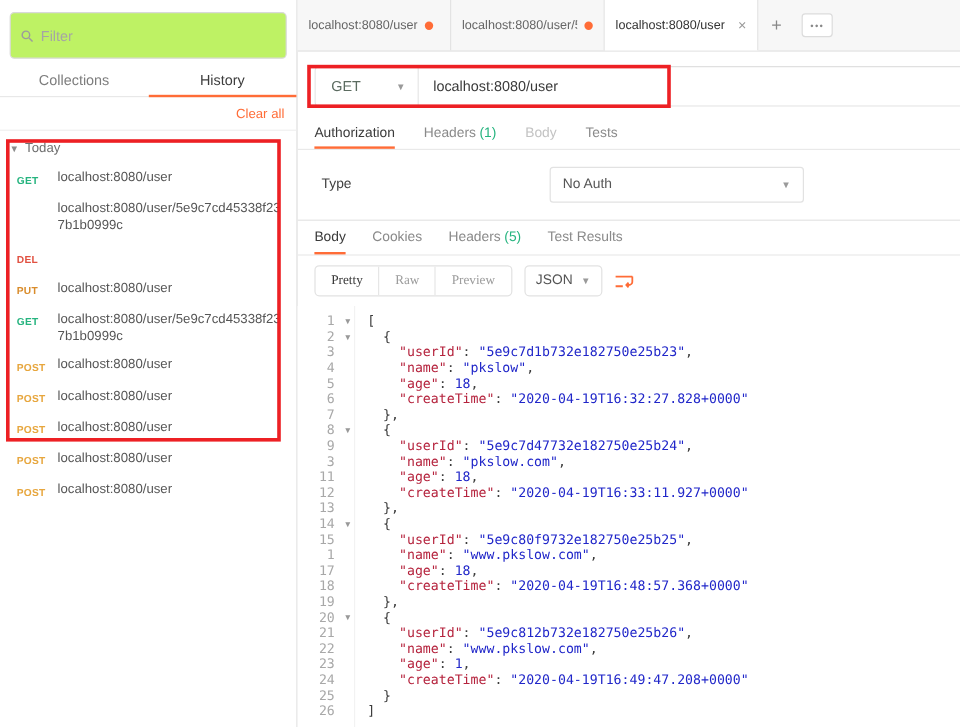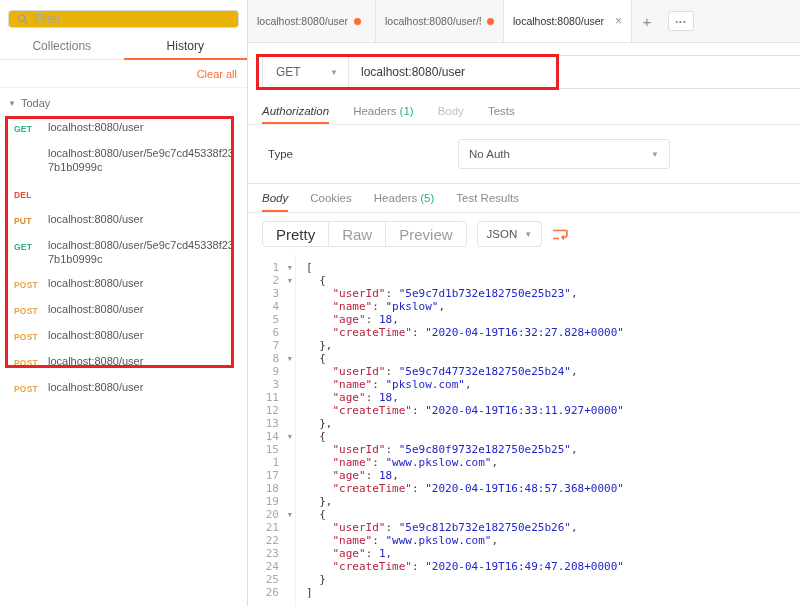--- a/index.html
+++ b/index.html
@@ -7,21 +7,21 @@
     --annotation:#ed2024;
     --json-key:#b5233d;
     --json-val:#2026c9;
   }
   *{box-sizing:border-box;margin:0;padding:0;}
   body{font-family:"Liberation Sans",sans-serif;background:#fff;}
   .app{width:800px;height:606px;display:flex;position:relative;overflow:hidden;background:#fff;color:#333;}
 
   
   .sidebar{width:248px;border-right:1px solid #dedede;position:relative;flex-shrink:0;background:#fff;}
-  .filter-box{margin:10px 8px 2px;height:18px;border:1px solid #d9d9d9;border-radius:4px;display:flex;align-items:center;gap:6px;padding:0 8px;background:#eab308;}
+  .filter-box{margin:10px 8px 2px;height:39px;border:1px solid #d9d9d9;border-radius:4px;display:flex;align-items:center;gap:6px;padding:0 8px;background:#bef264;}
   .filter-box input{border:none;outline:none;width:100%;font-size:12px;color:#555;font-family:inherit;background:transparent;}
   .filter-box input::placeholder{color:#a5a5a5;}
   .side-tabs{display:flex;height:28px;border-bottom:1px solid #e8e8e8;margin-top:4px;}
   .side-tab{flex:1;display:flex;align-items:center;justify-content:center;font-size:12px;color:#7d7d7d;cursor:pointer;position:relative;}
   .side-tab.active{color:#3d3d3d;}
   .side-tab.active::after{content:"";position:absolute;left:0;right:0;bottom:-1px;height:2px;background:var(--accent);}
   .clear-row{display:flex;justify-content:flex-end;padding:8px 10px 7px;border-bottom:1px solid #efefef;align-items:flex-end;}
   .clear-link{font-size:11px;color:var(--accent);cursor:pointer;}
   .group-row{display:flex;align-items:center;gap:5px;padding:9px 8px 2px;font-size:11px;color:#6f6f6f;cursor:pointer;}
   .caret{font-size:8px;color:#8d8d8d;}
@@ -50,32 +50,32 @@
   .url-bar{display:flex;height:34px;border:1px solid #e0e0e0;border-right:none;border-radius:4px 0 0 4px;align-items:stretch;background:#fff;}
   .method-select{width:86px;display:flex;align-items:center;justify-content:space-between;padding:0 10px 0 13px;border-right:1px solid #e6e6e6;font-size:12px;color:#5b6b60;cursor:pointer;}
   .url-text{flex:1;display:flex;align-items:center;padding:0 12px;font-size:12px;color:#3a3a3a;cursor:text;}
   .chev{font-size:8px;color:#9a9a9a;}
 
   .req-tabs,.resp-tabs{display:flex;align-items:stretch;gap:24px;padding:0 14px;border-bottom:1px solid #e9e9e9;flex-shrink:0;font-size:11.5px;}
   .req-tabs{height:28px;}
   .resp-tabs{height:30px;gap:22px;}
   .resp-section-top{border-top:1px solid #e4e4e4;}
   .ptab{display:flex;align-items:center;gap:3px;color:#8a8a8a;cursor:pointer;position:relative;}
-  .ptab.active{color:#3b3b3b;font-style:italic;}
+  .ptab.active{color:#3b3b3b;}
   .ptab.active::after{content:"";position:absolute;left:0;right:0;bottom:0;height:2px;background:var(--accent);}
   .ptab.disabled{color:#c3c3c3;}
   .ptab .count{color:#26b47f;}
 
   .auth-panel{height:58px;display:flex;align-items:center;padding:0 20px;flex-shrink:0;}
   .type-label{width:190px;font-size:11.5px;color:#3f3f3f;}
   .select-ctl{width:212px;height:30px;border:1px solid #e2e2e2;border-radius:3px;display:flex;align-items:center;justify-content:space-between;padding:0 10px;font-size:11.5px;color:#555;cursor:pointer;background:#fff;}
 
   .view-row{display:flex;align-items:center;gap:10px;padding:8px 14px;flex-shrink:0;}
   .segmented{display:flex;height:26px;border:1px solid #e2e2e2;border-radius:4px;overflow:hidden;background:#fff;}
-  .seg{padding:0 13px;display:flex;align-items:center;font-size:15px;color:#9c9c9c;border-right:1px solid #e6e6e6;cursor:pointer;}
+  .seg{padding:0 13px;display:flex;align-items:center;font-size:11px;color:#9c9c9c;border-right:1px solid #e6e6e6;cursor:pointer;font-family:Liberation Serif, serif;}
   .seg:last-child{border-right:none;}
   .seg.active{color:#383838;}
   .fmt-select{height:26px;border:1px solid #e2e2e2;border-radius:4px;display:flex;align-items:center;gap:7px;padding:0 9px;font-size:11.5px;color:#555;cursor:pointer;background:#fff;}
   .wrap-icon{display:flex;align-items:center;cursor:pointer;}
 
   .code-wrap{flex:1;display:flex;overflow:hidden;font-family:"DejaVu Sans Mono",monospace;font-size:11px;line-height:13px;background:#fff;}
   .gutter{width:48px;padding-top:6px;color:#a8a8a8;flex-shrink:0;border-right:1px solid #f2f2f2;}
   .gut-row{position:relative;text-align:right;padding-right:16px;height:13px;}
   .fold-caret{position:absolute;right:3px;top:1px;font-size:7px;color:#999;cursor:pointer;}
   .codecol{flex:1;padding:6px 0 0 10px;overflow:hidden;}

